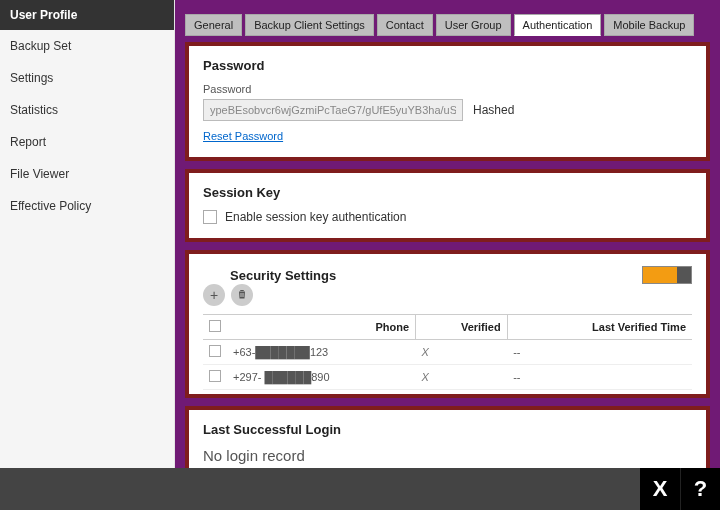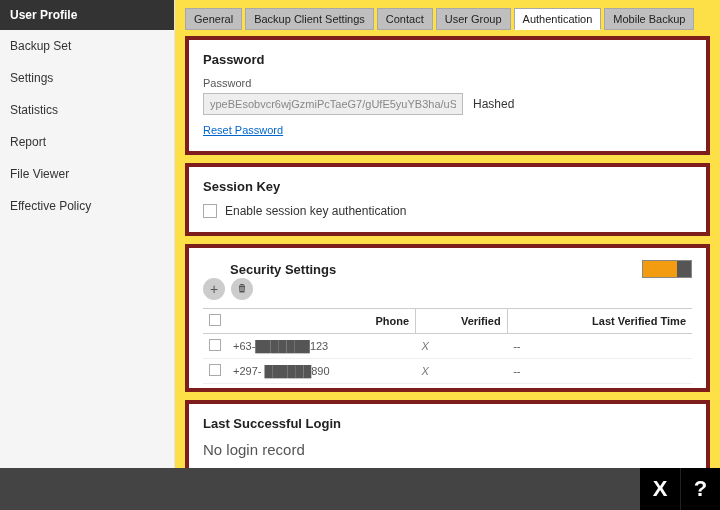--- a/index.html
+++ b/index.html
@@ -2,21 +2,21 @@
 <html><head>
 <meta charset="utf-8">
 <style>
   * { box-sizing: border-box; margin: 0; padding: 0; }
   html, body { width: 720px; height: 510px; font-family: Arial, Helvetica, sans-serif; font-size: 12px; color: #333; background: #fff; overflow: hidden; }
   .root { display: flex; flex-direction: column; width: 720px; height: 510px; }
   .content { flex: 1; display: flex; overflow: hidden; }
   .sidebar { width: 175px; background: #f5f5f5; border-right: 1px solid #e5e5e5; }
   .sidebar-header { background: #333; color: #fff; font-weight: bold; padding: 8px 10px; font-size: 12px; }
   .sidebar-item { padding: 9px 10px; color: #333; cursor: pointer; }
-  .main { flex: 1; background: #fde047; padding: 8px 10px 10px 10px; overflow-y: auto; }
+  .main { flex: 1; background: #701a75; padding: 14px 10px 10px 10px; overflow-y: auto; }
   .tabs { display: flex; gap: 3px; margin-bottom: 6px; flex-wrap: nowrap; }
   .tab { background: #bfbfbf; color: #222; font-size: 11px; padding: 4px 8px; border: 1px solid #a8a8a8; cursor: pointer; white-space: nowrap; }
   .tab.active { background: #fff; border-bottom: 1px solid #fff; }
   .panel { background: #fff; border: 4px solid #7f1d1d; padding: 12px 14px 14px 14px; margin-bottom: 8px; }
   .panel-title { font-weight: bold; font-size: 13px; margin-bottom: 10px; color: #222; }
   .field-label { font-size: 11px; color: #555; margin-bottom: 4px; }
   .pw-row { display: flex; align-items: center; gap: 10px; margin-bottom: 8px; }
   .pw-input { width: 260px; height: 22px; border: 1px solid #bbb; background: #eee; color: #888; font-size: 11px; padding: 2px 6px; }
   .link { color: #0066cc; text-decoration: underline; font-size: 11px; cursor: pointer; }
   .chk-row { display: flex; align-items: center; gap: 8px; }

